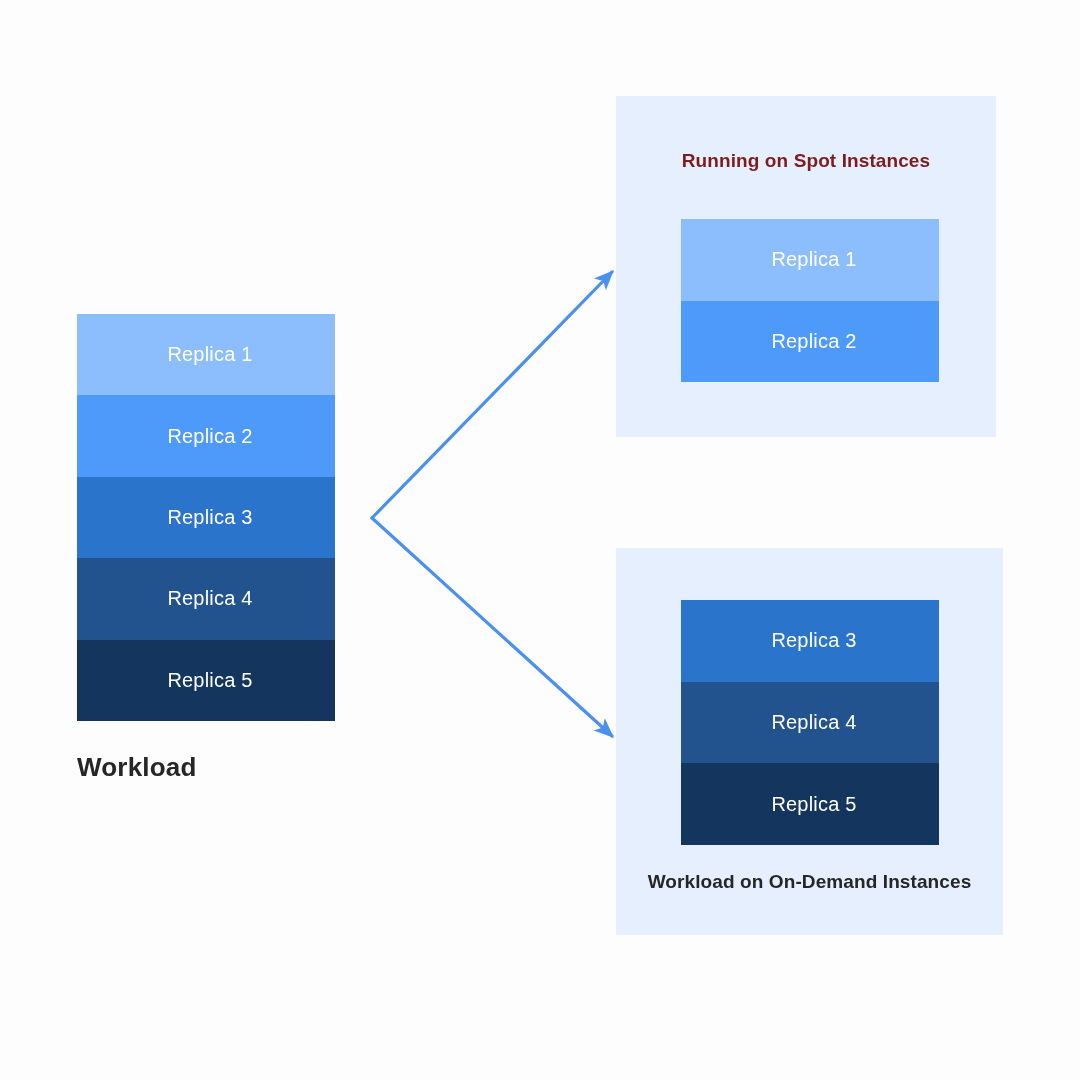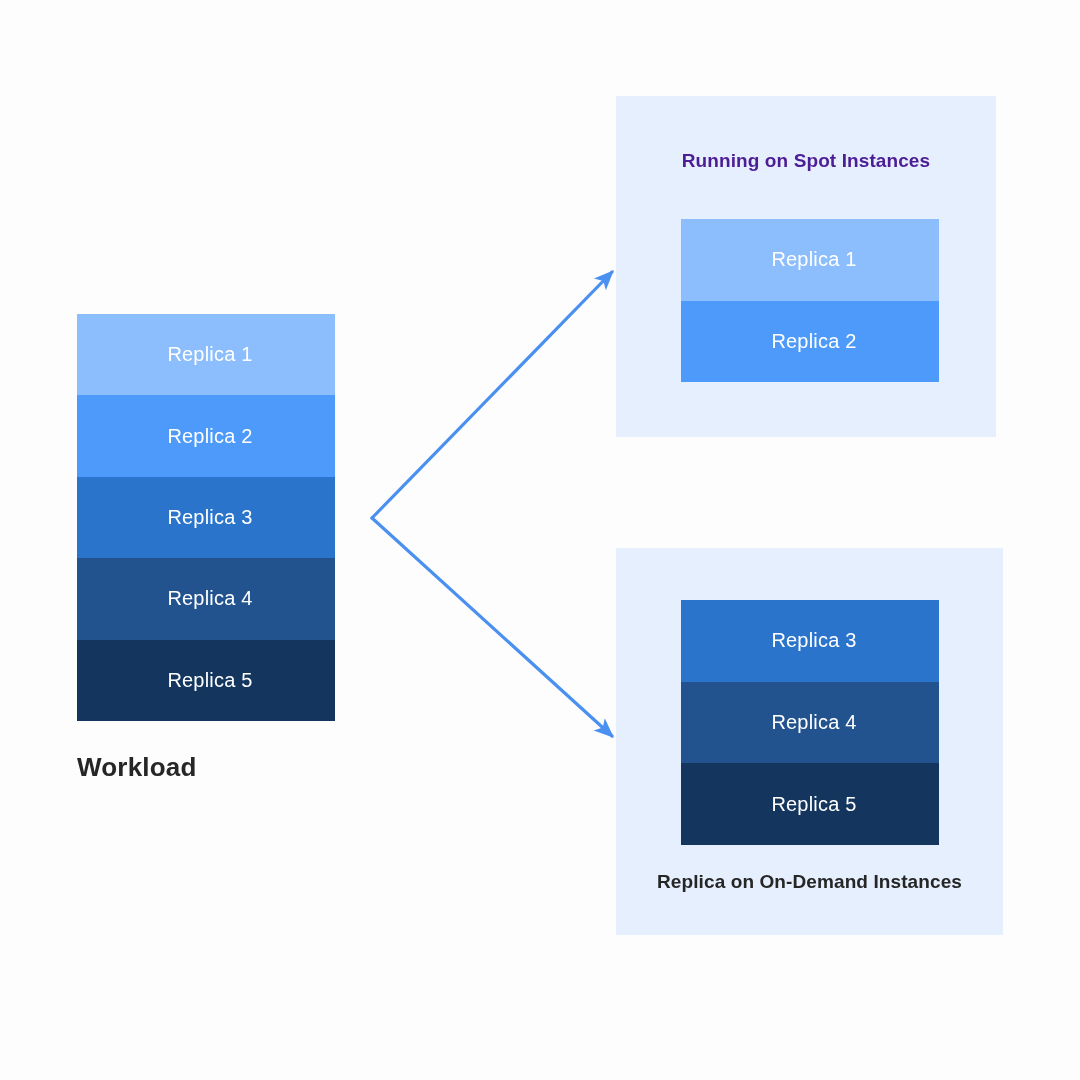--- a/index.html
+++ b/index.html
@@ -161,34 +161,34 @@
       <span>Replica 4</span>
     </div>
     <div class="replica" style="background-color: rgb(20, 54, 94); color: rgb(255, 255, 255);">
       <span>Replica 5</span>
     </div>
   </div>
 
   <div id="workload-label" style="color: rgb(38, 38, 38);">Workload</div>
 
   <div class="panel" id="panel-spot" style="background-color: rgb(229, 239, 253);">
-    <div class="panel-title" style="color: #4c1d95;">Running on Spot Instances</div>
+    <div class="panel-title" style="color: #7f1d1d;">Running on Spot Instances</div>
   </div>
 
   <div class="stack" id="spot-stack">
     <div class="replica" style="background-color: rgb(140, 189, 252); color: rgb(255, 255, 255);">
       <span>Replica 1</span>
     </div>
     <div class="replica" style="background-color: rgb(77, 154, 250); color: rgb(255, 255, 255);">
       <span>Replica 2</span>
     </div>
   </div>
 
   <div class="panel" id="panel-ondemand" style="background-color: rgb(229, 239, 253);">
-    <div class="panel-title" style="color: rgb(38, 38, 38);">Replica on On-Demand Instances</div>
+    <div class="panel-title" style="color: rgb(38, 38, 38);">Workload on On-Demand Instances</div>
   </div>
 
   <div class="stack" id="ondemand-stack">
     <div class="replica" style="background-color: rgb(42, 116, 204); color: rgb(255, 255, 255);">
       <span>Replica 3</span>
     </div>
     <div class="replica" style="background-color: rgb(34, 83, 143); color: rgb(255, 255, 255);">
       <span>Replica 4</span>
     </div>
     <div class="replica" style="background-color: rgb(20, 54, 94); color: rgb(255, 255, 255);">

